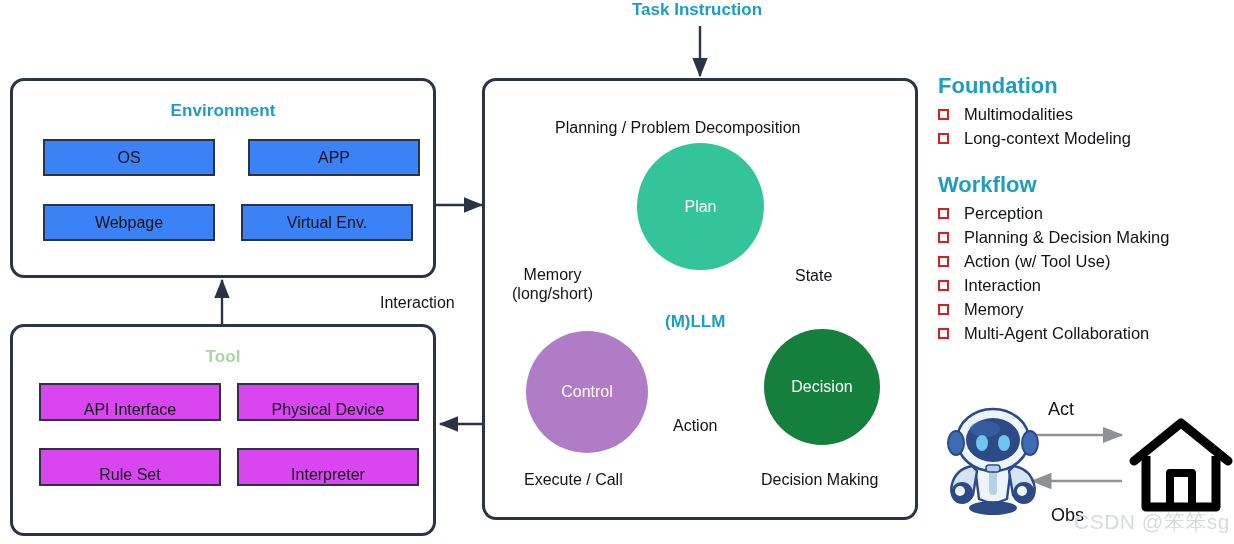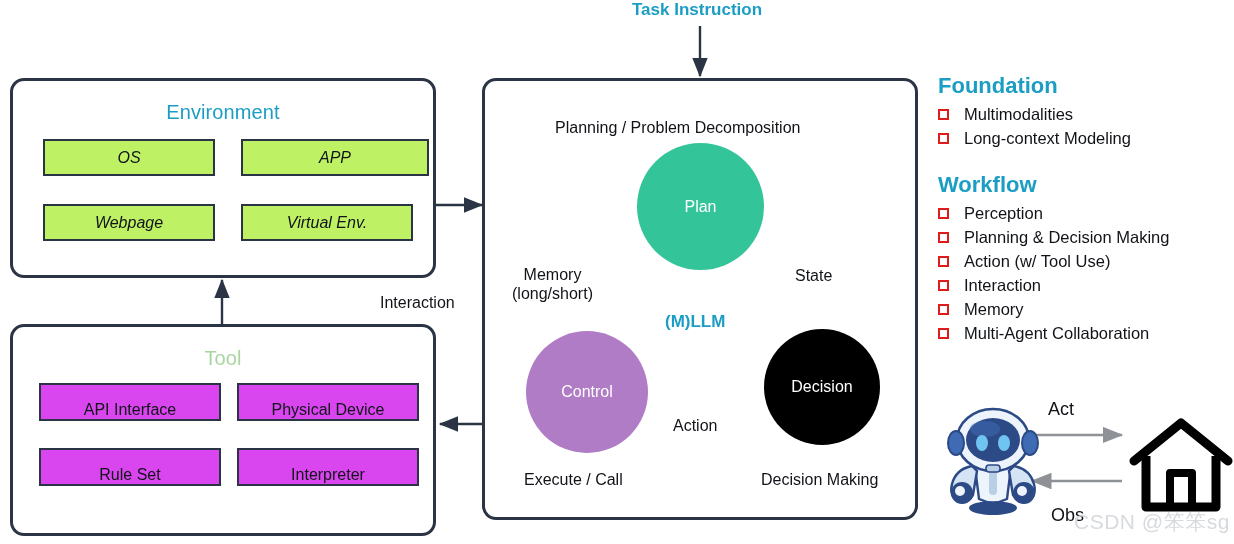--- a/index.html
+++ b/index.html
@@ -26,39 +26,39 @@
     border-radius: 14px;
     background: #ffffff;
     box-sizing: border-box;
   }
 
   
   .panel-title {
     position: absolute;
     width: 100%;
     text-align: center;
-    font-weight: normal;
-    font-size: 20px;
+    font-weight: bold;
+    font-size: 17px;
     letter-spacing: .1px;
   }
   .title-env { color: #1b9dc4; }
   .title-tool { color: #a9d6a0; }
 
   
   .chip {
     position: absolute;
     box-sizing: border-box;
     border: 2px solid #2b3445;
     display: flex;
     align-items: center;
     justify-content: center;
     font-size: 16px;
     color: #111318;
   }
-  .chip-blue { background: #bef264; font-style: italic; }
+  .chip-blue { background: #3b82f6; }
   .chip-pink { background: #d946ef; align-items: flex-end; }
 
   
   .circle {
     position: absolute;
     border-radius: 50%;
     display: flex;
     align-items: center;
     justify-content: center;
     color: #ffffff;
@@ -160,21 +160,21 @@
   </svg>
 
   <div class="lbl lbl-accent" style="left:632px; top:0px; font-size:17px;">Task Instruction</div>
 
   <div class="panel" style="left:10px; top:78px; width:426px; height:200px;">
     <div class="panel-title title-env" style="top:20px;">Environment</div>
 
     <div class="chip chip-blue" style="left:30px; top:58px; width:172px; height:37px;">
       <span>OS</span>
     </div>
-    <div class="chip chip-blue" style="left:228px; top:58px; width:188px; height:37px;">
+    <div class="chip chip-blue" style="left:235px; top:58px; width:172px; height:37px;">
       <span>APP</span>
     </div>
     <div class="chip chip-blue" style="left:30px; top:123px; width:172px; height:37px;">
       <span>Webpage</span>
     </div>
     <div class="chip chip-blue" style="left:228px; top:123px; width:172px; height:37px;">
       <span>Virtual Env.</span>
     </div>
   </div>
 
@@ -202,21 +202,21 @@
   <div class="lbl" style="left:555px; top:111px;margin-top:8px;">Planning / Problem Decomposition</div>
 
   <div class="circle" style="left:637px; top:143px; width:127px; height:127px; background:#34c49a;">
     <span>Plan</span>
   </div>
 
   <div class="circle" style="left:526px; top:331px; width:122px; height:122px; background:#b07cc6;">
     <span>Control</span>
   </div>
 
-  <div class="circle" style="left:764px; top:329px; width:116px; height:116px; background:#000000;">
+  <div class="circle" style="left:764px; top:329px; width:116px; height:116px; background:#15803d;">
     <span>Decision</span>
   </div>
 
   <div class="lbl lbl-accent" style="left:665px; top:312px; font-size:17px;">(M)LLM</div>
 
   <div class="lbl lbl-center" style="left:495px; top:266px; width:115px;">Memory
 (long/short)</div>
 
   <div class="lbl" style="left:795px; top:267px;">State</div>
 

